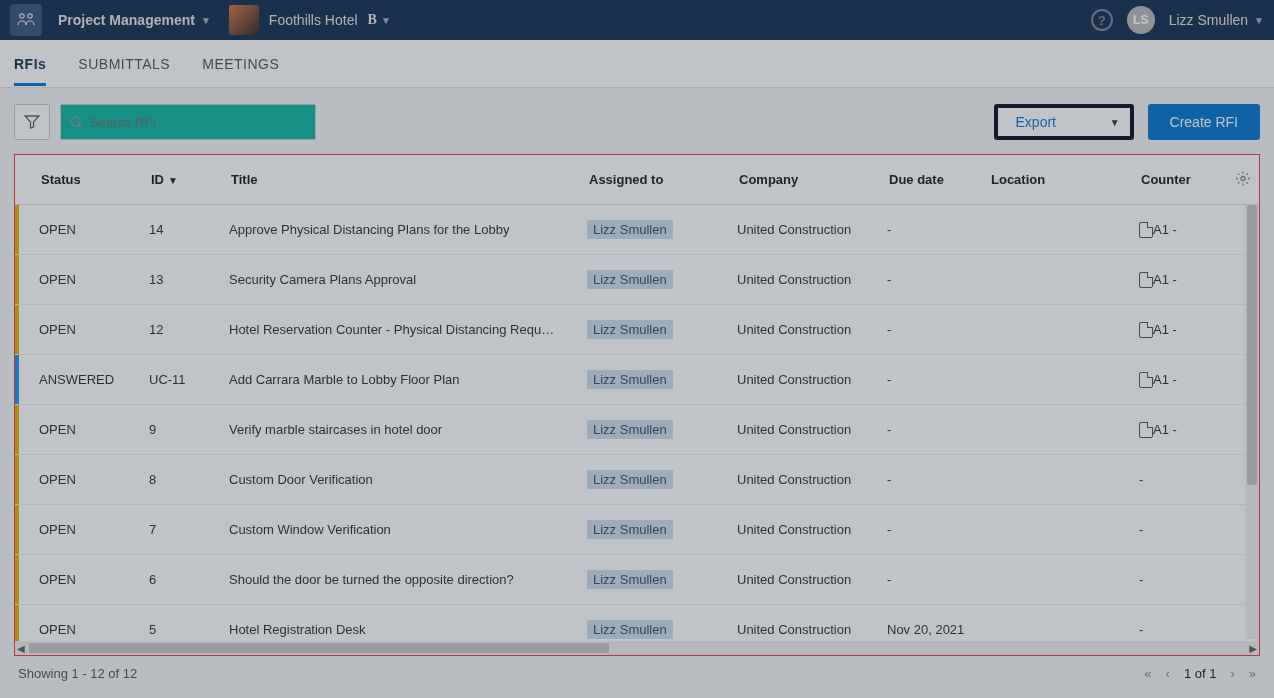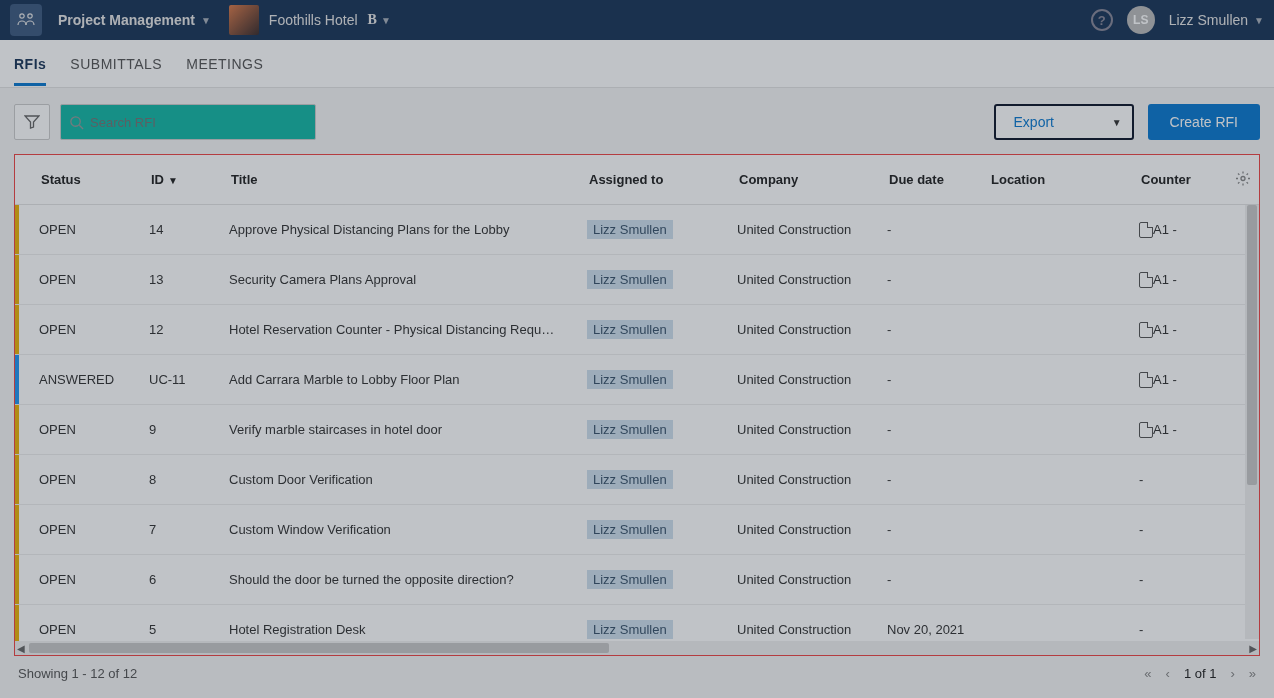--- a/index.html
+++ b/index.html
@@ -68,21 +68,21 @@
   background:#bbb;color:#fff;font-weight:bold;font-size:12px;
   display:flex;align-items:center;justify-content:center;
 }
 .user-name{font-size:14px;display:flex;align-items:center;cursor:pointer;}
 .user-name .car{margin-left:6px;font-size:10px;opacity:.7;}
 
 
 .subtabs{
   height:48px;background:#fff;
   display:flex;align-items:center;
-  padding:16px 14px;gap:24px;
+  padding:16px 14px;gap:32px;
   border-bottom:1px solid #e3e3e3;
 }
 .subtab{font-size:14px;color:#555;letter-spacing:.5px;cursor:pointer;font-weight:500;}
 .subtab.active{color:#1a3558;font-weight:700;position:relative;}
 .subtab.active::after{content:"";position:absolute;left:0;right:0;bottom:-14px;height:3px;background:#0b79d0;}
 
 
 .toolbar{
   display:flex;align-items:center;
   padding:16px 14px 14px;
@@ -92,21 +92,21 @@
   display:flex;align-items:center;justify-content:center;
   cursor:pointer;border-radius:2px;margin-right:10px;
 }
 .search-wrap{
   width:256px;height:36px;border:1px solid #ccc;background:#14b8a6;
   display:flex;align-items:center;border-radius:2px;padding:0 8px;color:#999;
 }
 .search-wrap input{border:none;outline:none;flex:1;font-size:13px;margin-left:6px;background:transparent;}
 .toolbar-right{margin-left:auto;display:flex;gap:14px;}
 .export-btn{
-  height:36px;border:2px solid #0f172a;background:#fff;color:#0b79d0;
+  height:36px;border:4px solid #0f172a;background:#fff;color:#0b79d0;
   display:flex;align-items:center;padding:0 10px 0 18px;font-size:14px;font-weight:500;
   cursor:pointer;border-radius:3px;min-width:140px;justify-content:space-between;
 }
 .export-btn .car{font-size:10px;color:#333;}
 .create-btn{
   height:36px;background:#0b79d0;color:#fff;
   display:flex;align-items:center;padding:0 22px;font-size:14px;font-weight:500;
   cursor:pointer;border-radius:3px;
 }
 

